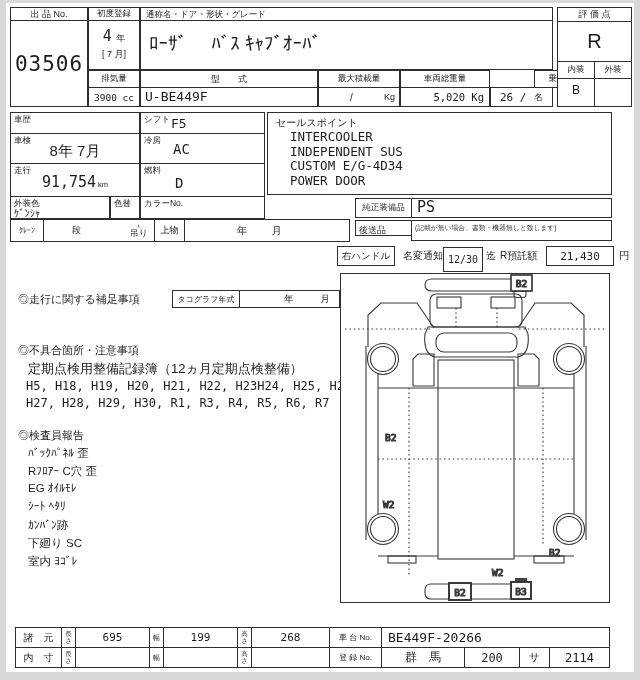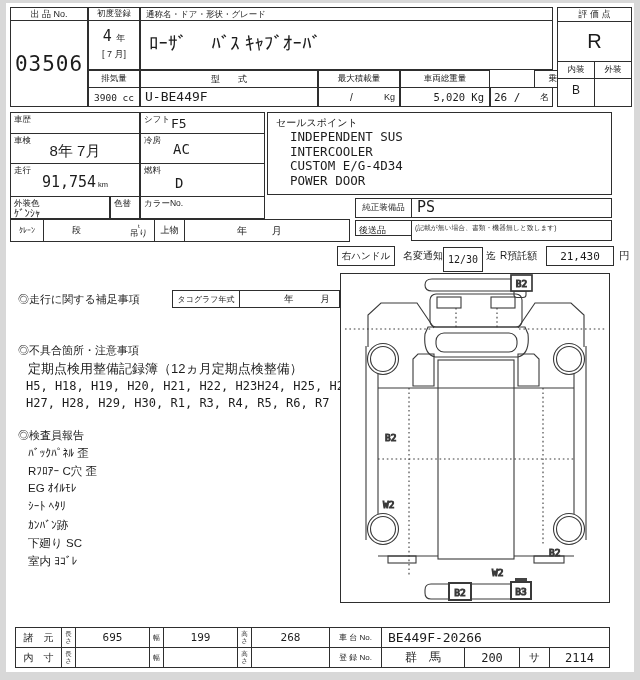--- a/index.html
+++ b/index.html
@@ -45,21 +45,21 @@
   <div class="cell c" style="left:318px;top:70px;width:82px;height:18px;font-size:8.5px;">最大積載量</div>
   <div class="cell" style="left:318px;top:87px;width:82px;height:20px;display:flex;align-items:center;font-size:10px;">
     <span style="flex:1;text-align:center;">/</span>
     <span style="padding-right:4px;font-size:9px;">Kg</span>
   </div>
 
   <div class="cell c" style="left:400px;top:70px;width:90px;height:18px;font-size:8.5px;">車両総重量</div>
   <div class="cell mono" style="left:400px;top:87px;width:90px;height:20px;font-size:10.5px;line-height:18px;text-align:right;padding-right:5px;">5,020 Kg</div>
 
   <div class="cell c" style="left:490px;top:70px;width:63px;height:18px;font-size:8.5px;margin-left:44px;">乗車定員</div>
-  <div class="cell" style="left:490px;top:87px;width:63px;height:20px;display:flex;align-items:center;justify-content:space-between;padding:0 3px;">
+  <div class="cell" style="left:490px;top:87px;width:63px;height:20px;display:flex;align-items:center;justify-content:space-between;padding:0 9px;">
     <span class="mono" style="font-size:11px;">26 /</span>
     <span style="font-size:9px;">名</span>
   </div>
 
   <div class="cell c" style="left:557px;top:7px;width:75px;height:15px;font-size:9px;">評 価 点</div>
   <div class="cell c" style="left:557px;top:21px;width:75px;height:41px;font-size:20px;">R</div>
   <div class="cell c" style="left:557px;top:61px;width:38px;height:18px;font-size:8.5px;">内装</div>
   <div class="cell c" style="left:594px;top:61px;width:38px;height:18px;font-size:8.5px;">外装</div>
   <div class="cell" style="left:557px;top:78px;width:38px;height:29px;font-size:12px;text-align:center;line-height:22px;">B</div>
   <div class="cell" style="left:594px;top:78px;width:38px;height:29px;"></div>
@@ -113,22 +113,22 @@
     </span>
   </div>
   <div class="cell c" style="left:154px;top:219px;width:31px;height:23px;font-size:9px;">上物</div>
   <div class="cell" style="left:184px;top:219px;width:166px;height:23px;line-height:21px;font-size:10px;">
     <span style="margin-left:52px;">年</span>
     <span style="margin-left:22px;">月</span>
   </div>
 
   <div class="cell" style="left:267px;top:112px;width:345px;height:83px;padding:3px 0 0 8px;">
     <div style="font-size:10px;">セールスポイント</div>
+    <div class="mono" style="font-size:12.5px;line-height:14.5px;padding-left:14px;">INTERCOOLER</div>
     <div class="mono" style="font-size:12.5px;line-height:14.5px;padding-left:14px;">INDEPENDENT SUS</div>
-    <div class="mono" style="font-size:12.5px;line-height:14.5px;padding-left:14px;">INTERCOOLER</div>
     <div class="mono" style="font-size:12.5px;line-height:14.5px;padding-left:14px;">CUSTOM E/G-4D34</div>
     <div class="mono" style="font-size:12.5px;line-height:14.5px;padding-left:14px;">POWER DOOR</div>
   </div>
 
   <div class="cell c" style="left:355px;top:198px;width:57px;height:20px;font-size:8.5px;">純正装備品</div>
   <div class="cell mono" style="left:411px;top:198px;width:201px;height:20px;font-size:15px;line-height:17px;padding-left:5px;">PS</div>
   <div class="cell" style="left:355px;top:220px;width:57px;height:16px;font-size:9px;line-height:19px;padding-left:3px;">後送品</div>
   <div class="cell" style="left:411px;top:220px;width:201px;height:21px;font-size:6.8px;padding:2px 0 0 3px;color:#333;">(記載が無い場合、書類・機器無しと致します)</div>
 
   <div class="cell c" style="left:337px;top:246px;width:58px;height:20px;font-size:9.5px;">右ハンドル</div>

